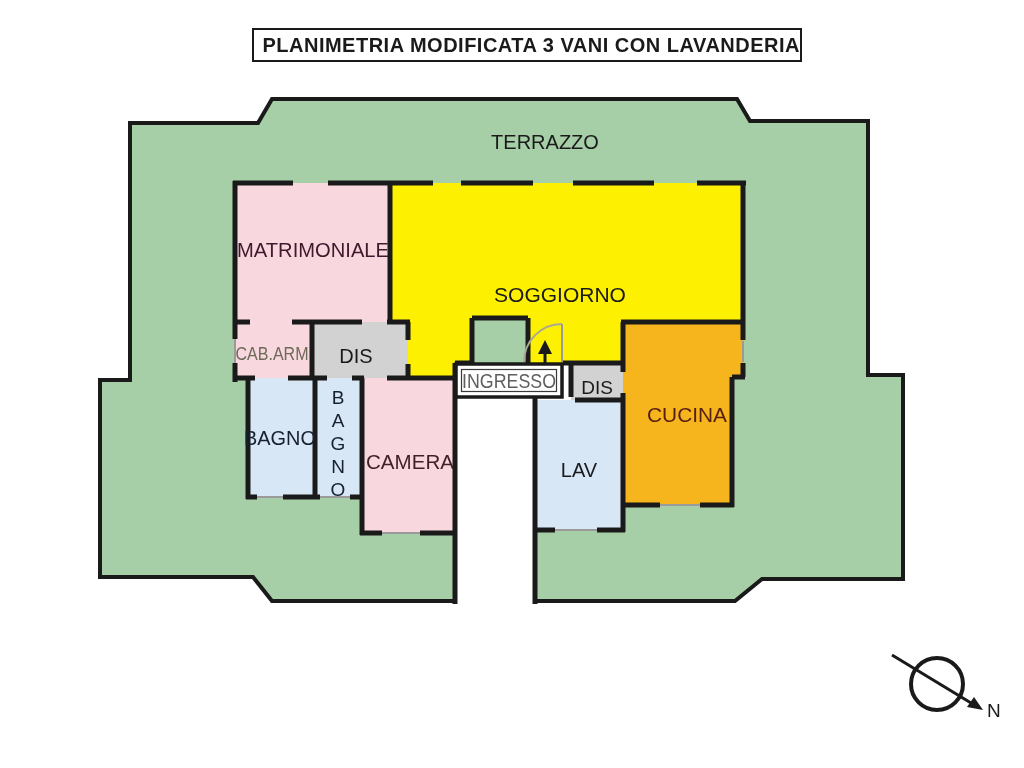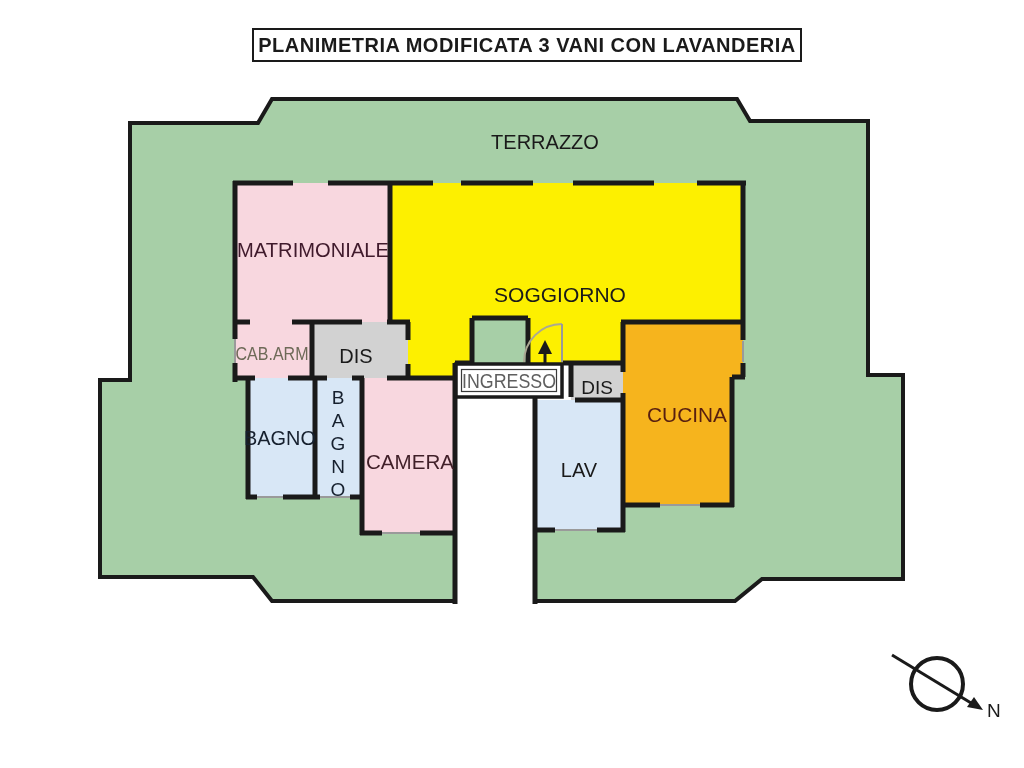--- a/index.html
+++ b/index.html
@@ -1,19 +1,19 @@
 <!DOCTYPE html>
 <html><head>
 <meta charset="utf-8">
 <style>
   html,body{margin:0;padding:0;background:#ffffff;width:1024px;height:768px;overflow:hidden;}
   .stage{position:relative;width:1024px;height:768px;font-family:"Liberation Sans",sans-serif;}
   .title-box{
     position:absolute;left:252px;top:28px;width:546px;height:30px;
-    border:2.5px solid #1a1a1a;display:flex;align-items:center;justify-content:center;
+    border:2.5px solid #1a1a1a;display:flex;align-items:center;justify-content:flex-end;
     font-size:20px;font-weight:bold;color:#1a1a1a;letter-spacing:.5px;white-space:nowrap;
   }
   svg{position:absolute;left:0;top:0;}
   svg text{font-family:"Liberation Sans",sans-serif;}
   .room-label{fill:#1a1a1a;}
   .walls{stroke:#1a1a1a;stroke-width:5;fill:none;stroke-linecap:butt;}
   .outer{stroke:#1a1a1a;stroke-width:4;stroke-linejoin:miter;}
   .thinline{stroke:#9a9a9a;stroke-width:2;fill:none;}
   .doorarc{stroke:#aaa893;stroke-width:2;fill:none;}
   .compass-shape{stroke:#1a1a1a;fill:none;}

